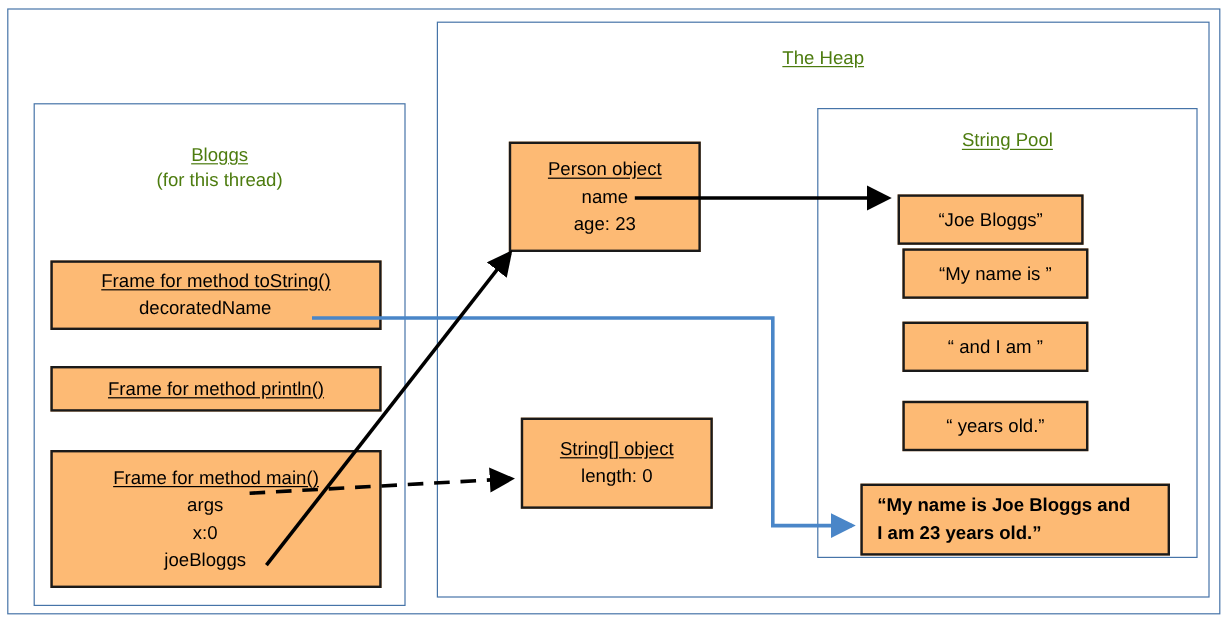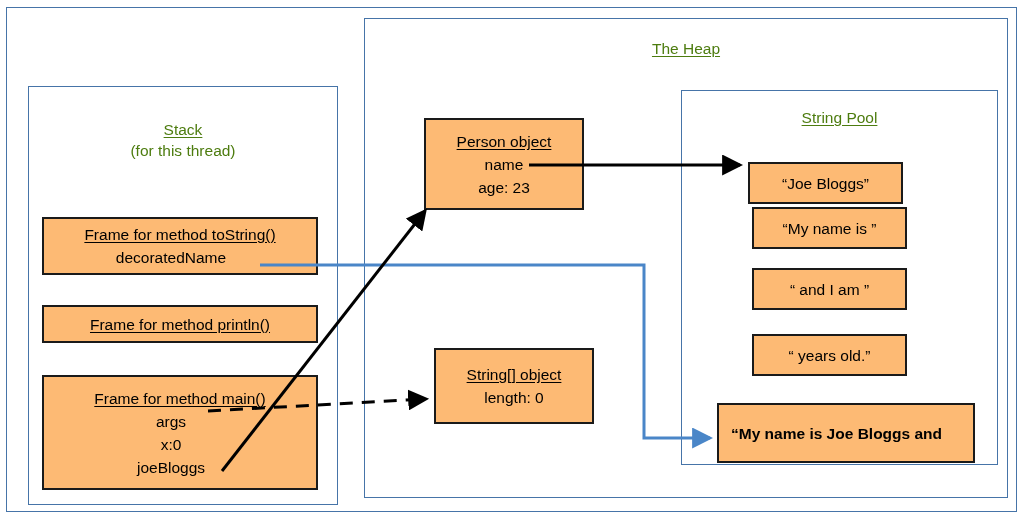--- a/index.html
+++ b/index.html
@@ -86,21 +86,21 @@
   <div id="outer-frame" class="frame"></div>
   <div id="stack-region" class="frame"></div>
   <div id="heap-region" class="frame"></div>
   <div id="stringpool-region" class="frame"></div>
 
   <div class="region-title" style="left:364px; top:38px; width:644px;">
     <span class="title-underline">The Heap</span>
   </div>
 
   <div class="region-title" style="left:28px; top:119px; width:310px;">
-    <div><span class="title-underline">Stack</span></div>
+    <div><span class="title-underline">Bloggs</span></div>
     <div>(for this thread)</div>
   </div>
 
   <div class="region-title" style="left:681px; top:107px; width:317px;">
     <span class="title-underline">String Pool</span>
   </div>
 
   <div class="box" style="left:42px; top:217px; width:276px; height:58px;">
     <div class="line-txt"><span class="title-underline">Frame for method toString()</span></div>
     <div class="line-txt indent-r">decoratedName</div>
@@ -139,20 +139,21 @@
   <div class="box" style="left:752px; top:268px; width:155px; height:42px;">
     <div class="line-txt">“ and I am ”</div>
   </div>
 
   <div class="box" style="left:752px; top:334px; width:155px; height:42px;">
     <div class="line-txt">“ years old.”</div>
   </div>
 
   <div class="box left-text" style="left:717px; top:403px; width:258px; height:60px;">
     <div class="line-txt small-wrap">“My name is Joe Bloggs and</div>
+    <div class="line-txt small-wrap">I am 23 years old.”</div>
   </div>
 
   <svg id="connectors" viewBox="0 0 1024 518" xmlns="http://www.w3.org/2000/svg">
     <defs>
       <marker id="arrow-black" viewBox="0 0 10 10" refX="8.5" refY="5" markerWidth="7" markerHeight="7" orient="auto-start-reverse">
         <path d="M 0 0 L 10 5 L 0 10 z" fill="#000000"></path>
       </marker>
       <marker id="arrow-blue" viewBox="0 0 10 10" refX="8.5" refY="5" markerWidth="7" markerHeight="7" orient="auto-start-reverse">
         <path d="M 0 0 L 10 5 L 0 10 z" fill="#4a86c8"></path>
       </marker>

